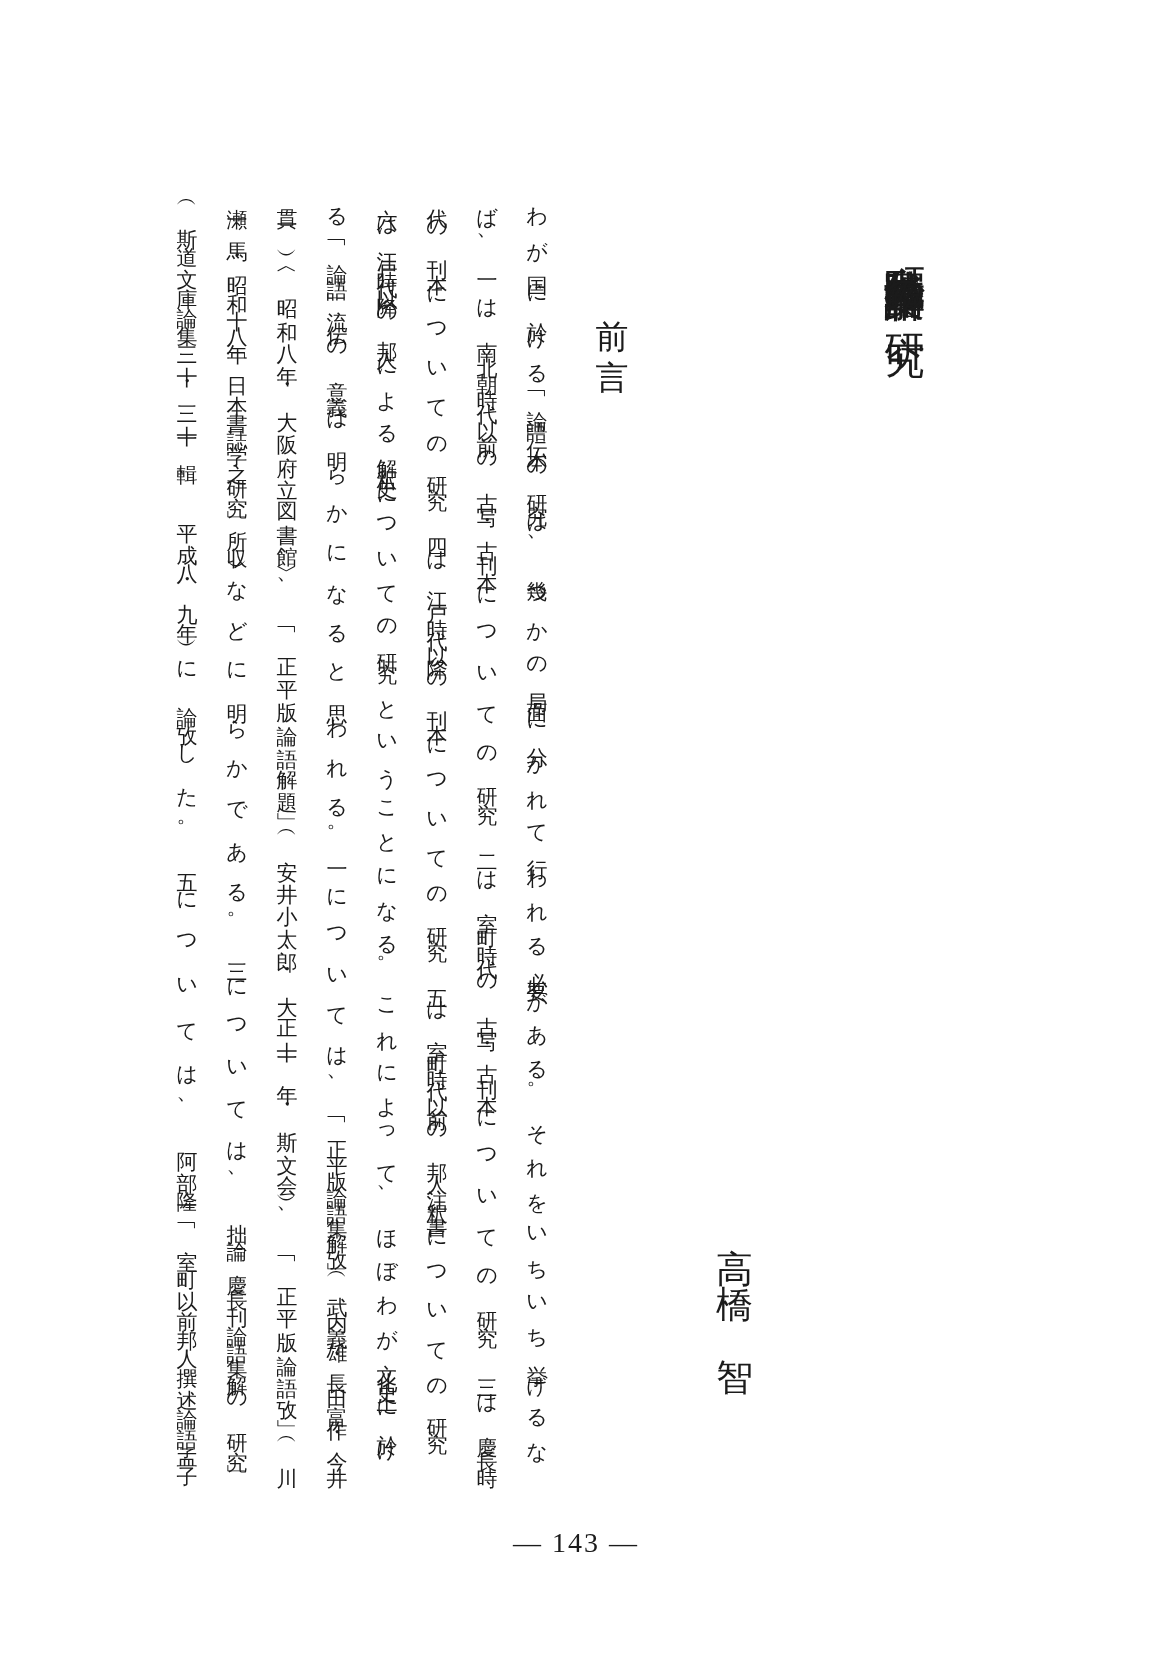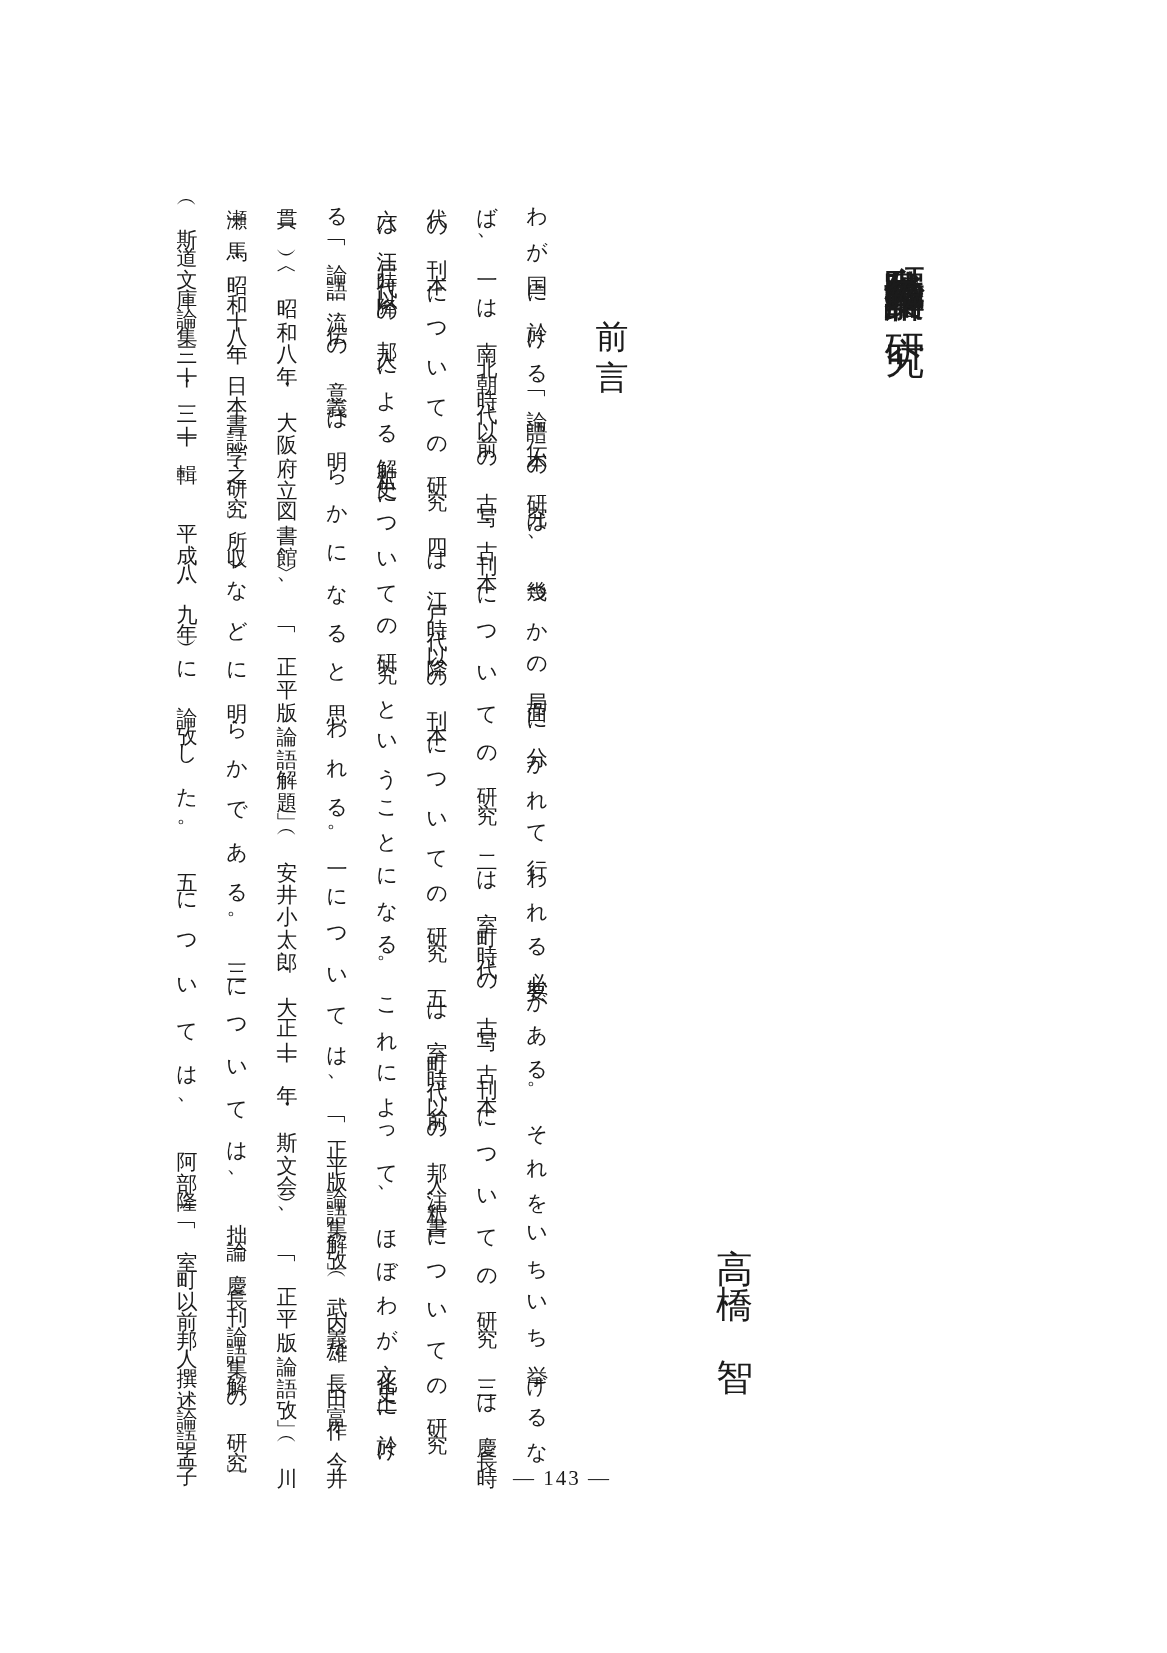--- a/index.html
+++ b/index.html
@@ -53,23 +53,23 @@
   .body-col {
     line-height: 50px;
     letter-spacing: 1px;
     height: 1260px;
     text-align: justify;
     text-align-last: justify;
     white-space: normal;
   }
   .pagenum {
     position: absolute;
-    top: 1466px;
+    top: 1527px;
     left: 513px;
-    font-size: 21px;
+    font-size: 28px;
     letter-spacing: 2px;
   }
 </style>
 </head>
 <body>
 
 <div class="page">
 
   <div class="v title">室町時代鈔本論語集解の研究</div>
 

